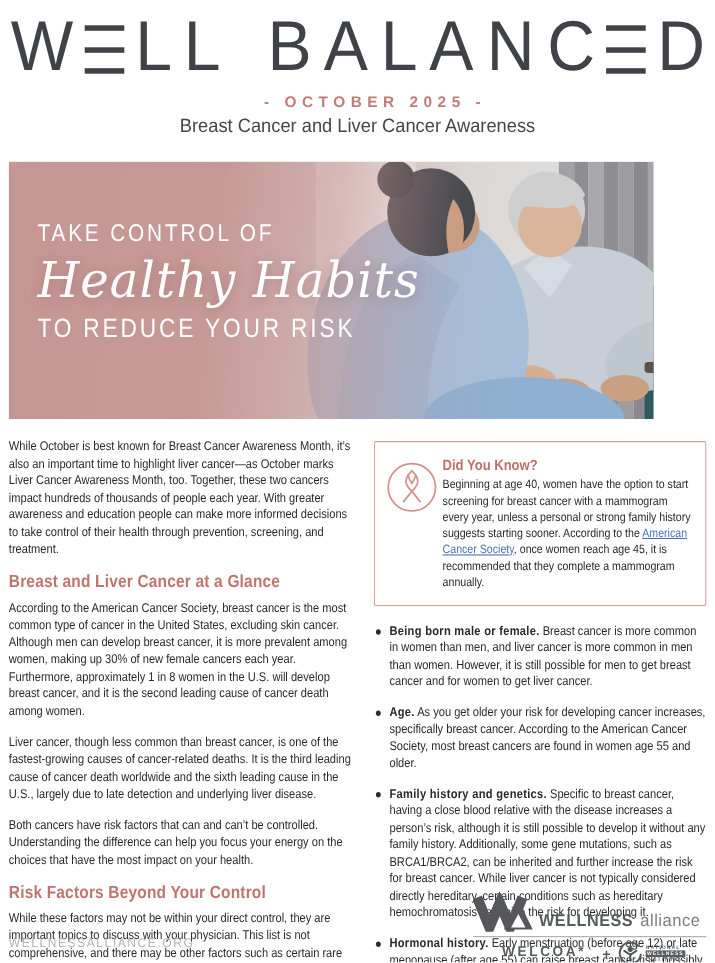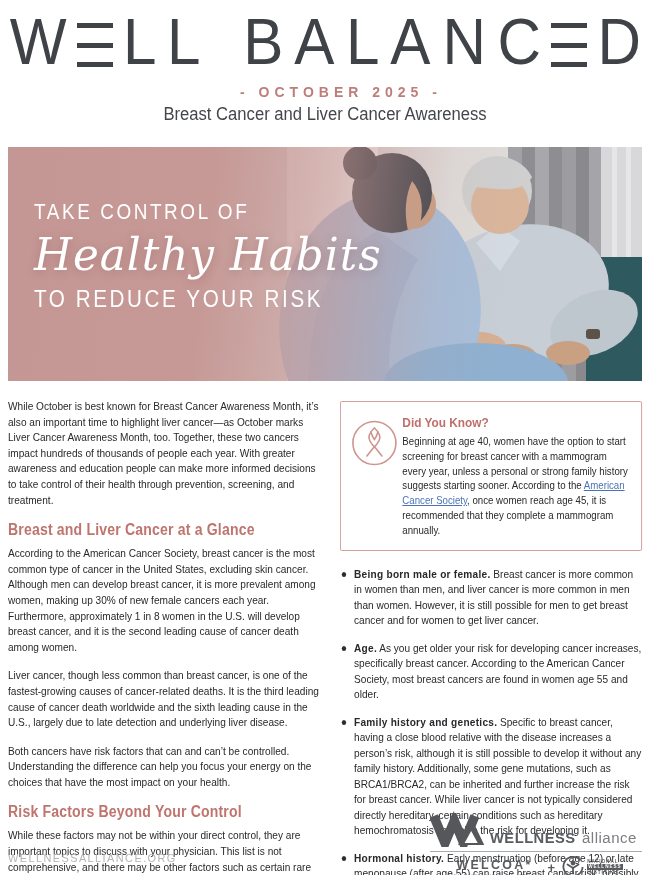--- a/index.html
+++ b/index.html
@@ -31,21 +31,21 @@
     color:#bd7e79; font-weight:bold; font-size:14px; letter-spacing:5px;padding-left:32px;
   }
   .subtitle {
     position:absolute; top:104px; left:0; width:650px; text-align:center;
     color:#43464b; font-size:17.5px;
     transform:scaleX(0.95);
   }
 
   
   .hero {
-    position:absolute; top:147px; left:8px; width:634px; height:234px;
+    position:absolute; top:147px; left:8px; width:586px; height:234px;
     overflow:hidden; background:#dedcda;
   }
   .hero svg.scene { position:absolute; inset:0; width:634px; height:234px; }
   .hero .overlay {
     position:absolute; inset:0;
     background:linear-gradient(97deg,
       rgba(197,151,148,1) 0%, rgba(197,151,148,0.97) 32%,
       rgba(197,151,148,0.62) 50%, rgba(197,151,148,0.08) 68%,
       rgba(197,151,148,0) 78%);
   }

